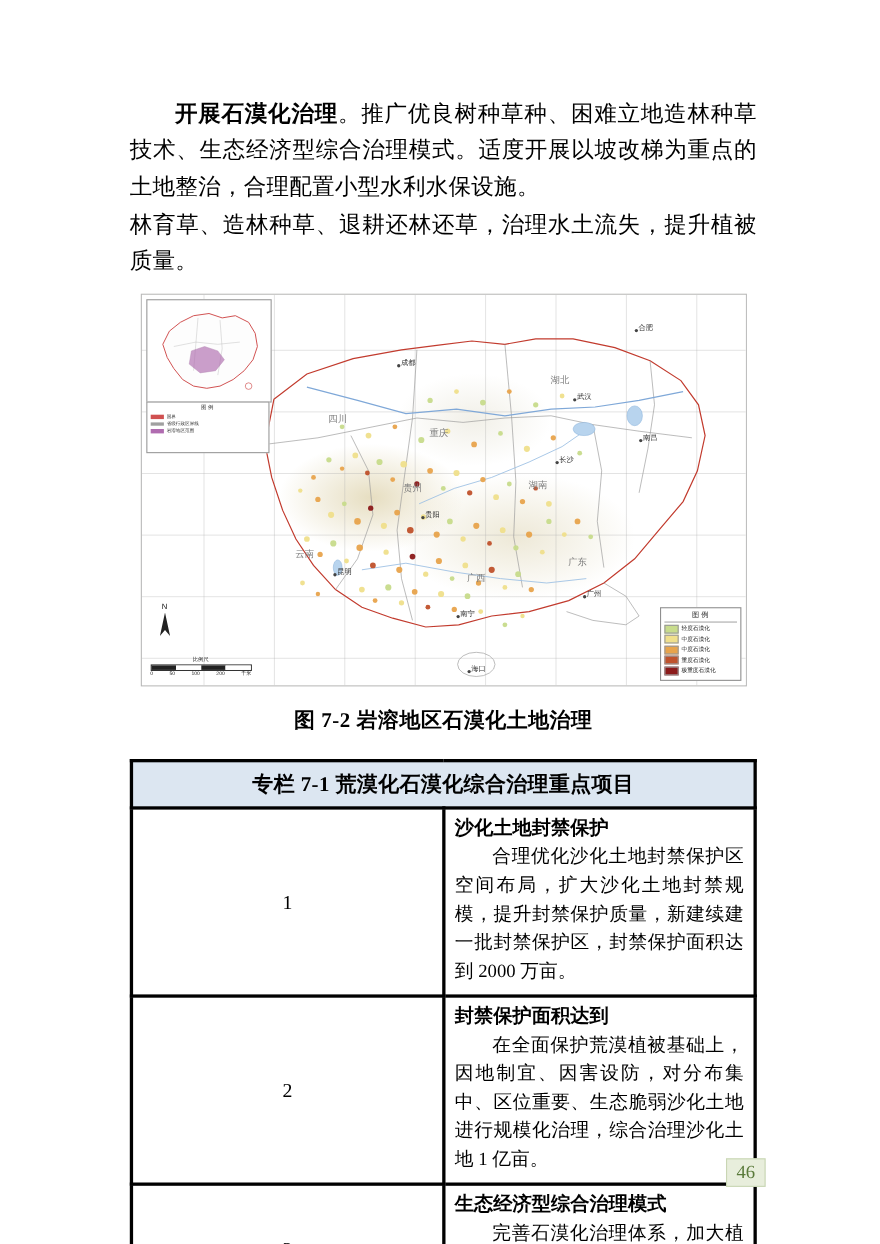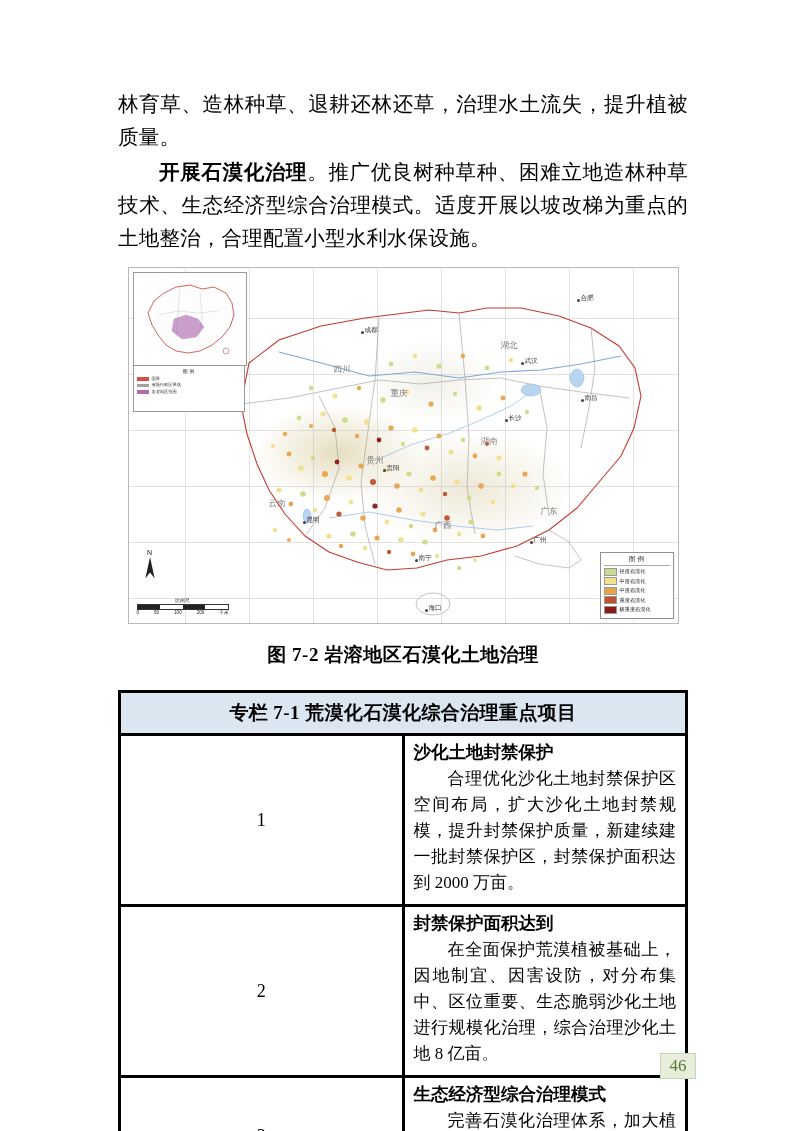--- a/index.html
+++ b/index.html
@@ -279,23 +279,23 @@
     align-items: center;
     justify-content: center;
   }
 </style>
 </head>
 <body>
 
 <div class="page">
   <div class="content">
 
+    <p class="body-text indent"><span class="bold">开展石漠化治理</span><span>。推广优良树种草种、困难立地造林种草技术、生态经济型综合治理模式。适度开展以坡改梯为重点的土地整治，合理配置小型水利水保设施。</span></p>
+
     <p class="body-text">林育草、造林种草、退耕还林还草，治理水土流失，提升植被质量。</p>
-
-    <p class="body-text indent"><span class="bold">开展石漠化治理</span><span>。推广优良树种草种、困难立地造林种草技术、生态经济型综合治理模式。适度开展以坡改梯为重点的土地整治，合理配置小型水利水保设施。</span></p>
 
     <div class="figure-wrap">
       <div class="map-frame">
         <div class="map-bg"></div>
         <div class="graticule"></div>
 
         <svg class="region-outline" viewBox="0 0 549 355" preserveAspectRatio="none">
 
           <path d="M120 95 L150 72 L192 58 L236 50 L268 46 L300 42 L330 45 L358 40 L392 40 L430 48 L462 60 L490 78 L506 100 L512 128 L505 160 L492 188 L470 214 L448 240 L420 262 L388 278 L352 288 L318 292 L288 300 L258 302 L228 294 L200 284 L176 268 L156 246 L140 222 L128 196 L118 166 L112 136 Z" fill="none" stroke="#c23b2e" stroke-width="1.1"></path>
 
@@ -406,28 +406,28 @@
               <circle cx="408" cy="220" r="2.2" fill="#c8dc8c"></circle>
             <circle cx="330" cy="300" r="2.2" fill="#c8dc8c"></circle>
               <circle cx="346" cy="292" r="2" fill="#f0e08c"></circle>
             <circle cx="146" cy="262" r="2.2" fill="#f0e08c"></circle>
               <circle cx="160" cy="272" r="2" fill="#e8a44c"></circle>
             <circle cx="156" cy="166" r="2.2" fill="#e8a44c"></circle>
               <circle cx="144" cy="178" r="2" fill="#f0e08c"></circle>
           </g>
         </svg>
 
-        <div class="prov-label" style="left:170px; top:96px;margin-left:35px;">四川</div>
+        <div class="prov-label" style="left:170px; top:108px;">四川</div>
         <div class="prov-label" style="left:262px; top:120px;">重庆</div>
         <div class="prov-label" style="left:372px; top:72px;">湖北</div>
         <div class="prov-label" style="left:352px; top:168px;">湖南</div>
-        <div class="prov-label" style="left:238px; top:187px;">贵州</div>
+        <div class="prov-label" style="left:238px; top:170px;">贵州</div>
         <div class="prov-label" style="left:140px; top:230px;">云南</div>
-        <div class="prov-label" style="left:306px; top:252px;">广西</div>
-        <div class="prov-label" style="left:412px; top:238px;">广东</div>
+        <div class="prov-label" style="left:296px; top:252px;">广西</div>
+        <div class="prov-label" style="left:388px; top:238px;">广东</div>
 
         <div class="city-dot" style="left:232px; top:63px;"></div>
         <div class="city-label" style="left:236px; top:58px;">成都</div>
         <div class="city-dot" style="left:448px; top:31px;"></div>
         <div class="city-label" style="left:452px; top:26px;">合肥</div>
         <div class="city-dot" style="left:392px; top:94px;"></div>
         <div class="city-label" style="left:396px; top:89px;">武汉</div>
         <div class="city-dot" style="left:376px; top:151px;"></div>
         <div class="city-label" style="left:380px; top:146px;">长沙</div>
         <div class="city-dot" style="left:452px; top:131px;"></div>
@@ -531,21 +531,21 @@
           <td class="idx-cell">1</td>
           <td class="item-cell">
             <div class="item-title">沙化土地封禁保护</div>
             <div class="item-desc">合理优化沙化土地封禁保护区空间布局，扩大沙化土地封禁规模，提升封禁保护质量，新建续建一批封禁保护区，封禁保护面积达到 2000 万亩。</div>
           </td>
         </tr>
         <tr>
           <td class="idx-cell">2</td>
           <td class="item-cell">
             <div class="item-title">封禁保护面积达到</div>
-            <div class="item-desc">在全面保护荒漠植被基础上，因地制宜、因害设防，对分布集中、区位重要、生态脆弱沙化土地进行规模化治理，综合治理沙化土地 8 亿亩。</div>
+            <div class="item-desc">在全面保护荒漠植被基础上，因地制宜、因害设防，对分布集中、区位重要、生态脆弱沙化土地进行规模化治理，综合治理沙化土地 1 亿亩。</div>
           </td>
         </tr>
         <tr>
           <td class="idx-cell">3</td>
           <td class="item-cell">
             <div class="item-title">生态经济型综合治理模式</div>
             <div class="item-desc">完善石漠化治理体系，加大植被保护恢复，实施石漠化综合治理 1950 万亩。</div>
           </td>
         </tr>
       </tbody>

